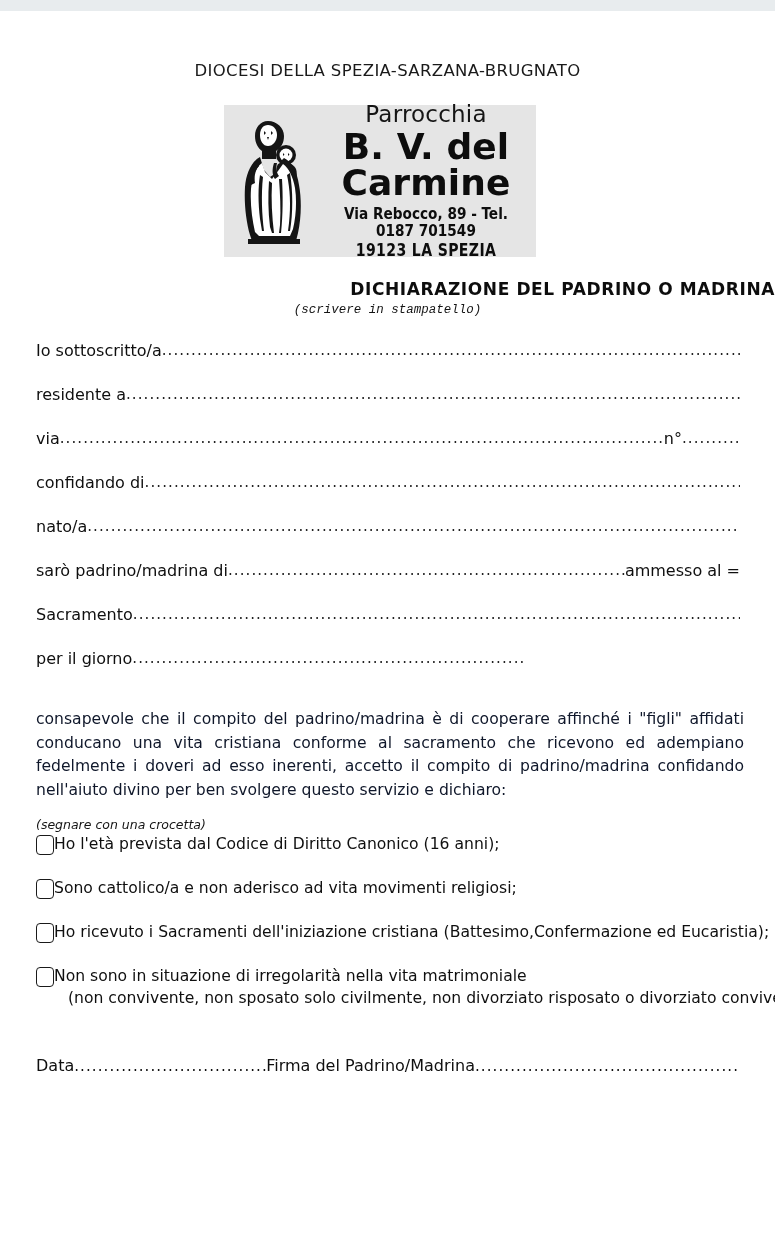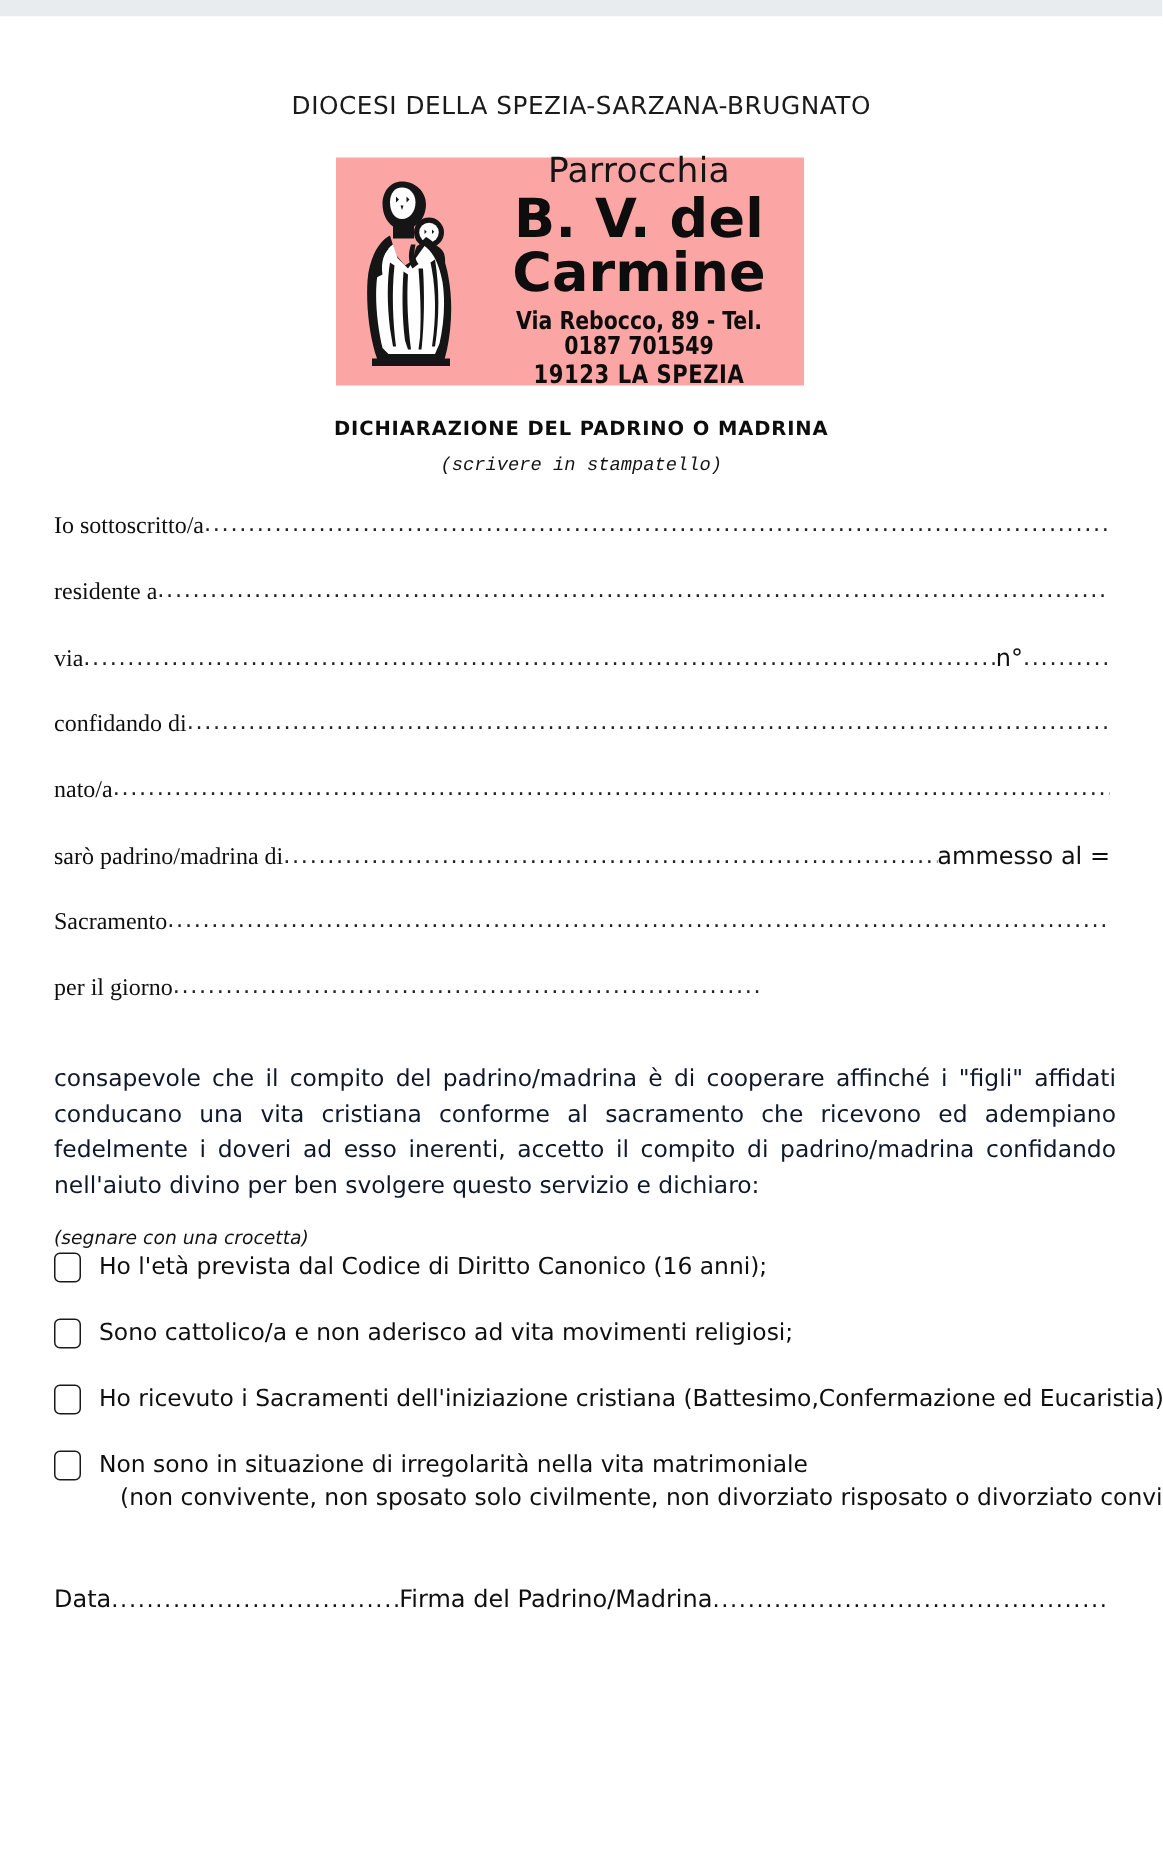--- a/index.html
+++ b/index.html
@@ -41,21 +41,21 @@
     letter-spacing: 0.35px;
     color: #1a1a1a;
   }
 
   .logo-box {
     position: absolute;
     top: 94px;
     left: 224px;
     width: 312px;
     height: 152px;
-    background: #fca5a5;
+    background: #e5e5e5;
     display: flex;
     align-items: center;
   }
   .logo-figure {
     width: 74px;
     height: 132px;
     margin-left: 14px;
     flex: 0 0 auto;
   }
   .logo-text {
@@ -93,23 +93,23 @@
     color: #0d0d0d;
     margin-top: 3px;
     letter-spacing: 0.4px;
     transform: scaleX(0.92);
   }
 
   .doc-title {
     position: absolute;
     top: 268px;
     left: 0; right: 0;
-    text-align: center;
-    font-family: "DejaVu Sans", sans-serif;
-    font-size: 13px;
+    text-align: right;
+    font-family: "DejaVu Sans", sans-serif;
+    font-size: 17px;
     font-weight: bold;
     letter-spacing: 0.6px;
     color: #0d0d0d;
   }
   .doc-subtitle {
     position: absolute;
     top: 292px;
     left: 0; right: 0;
     text-align: center;
     font-family: Liberation Mono, monospace;
@@ -127,21 +127,21 @@
   }
   .fline {
     display: flex;
     align-items: baseline;
     height: 44px;
     font-family: "DejaVu Sans", sans-serif;
     font-size: 16px;
     color: #0f0f0f;
     white-space: nowrap;
   }
-  .fline .lbl { flex: 0 0 auto; font-family: Liberation Serif, serif; }
+  .fline .lbl { flex: 0 0 auto; }
   .fline .dots {
     flex: 1 1 auto;
     overflow: hidden;
     white-space: nowrap;
     letter-spacing: 1.1px;
     color: #222;
     font-size: 15px;
     position: relative;
     top: -1px;
   }
@@ -198,21 +198,20 @@
   .checkbox {
     width: 16px;
     height: 18px;
     border: 1.7px solid #1a1a1a;
     border-radius: 4px;
     background: #ffffff;
     flex: 0 0 auto;
     margin-top: 2px;
   }
   .check-label {
-    margin-left: 12px;
     font-family: "DejaVu Sans", sans-serif;
     font-size: 15.6px;
     line-height: 22px;
     color: #0f0f0f;
     white-space: nowrap;
   }
   .check-sub {
     display: block;
     margin-left: 14px;
   }

